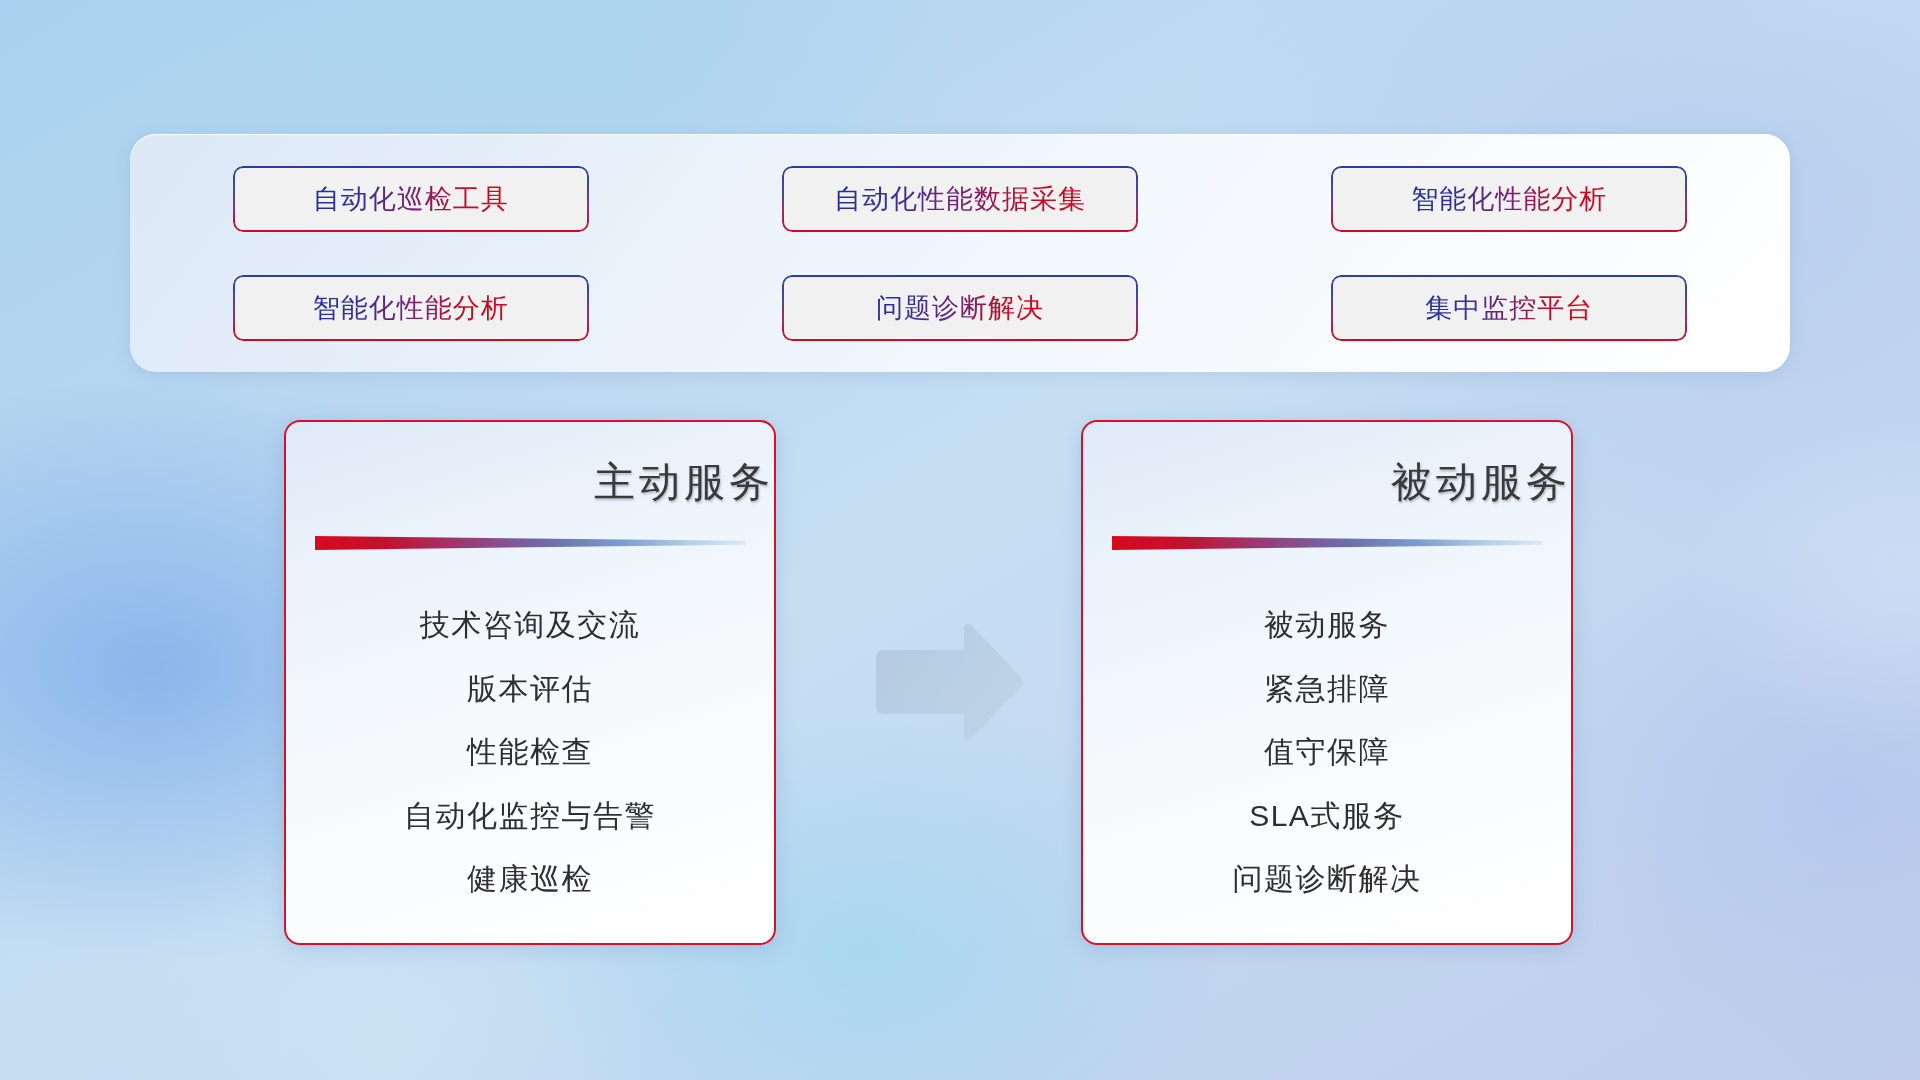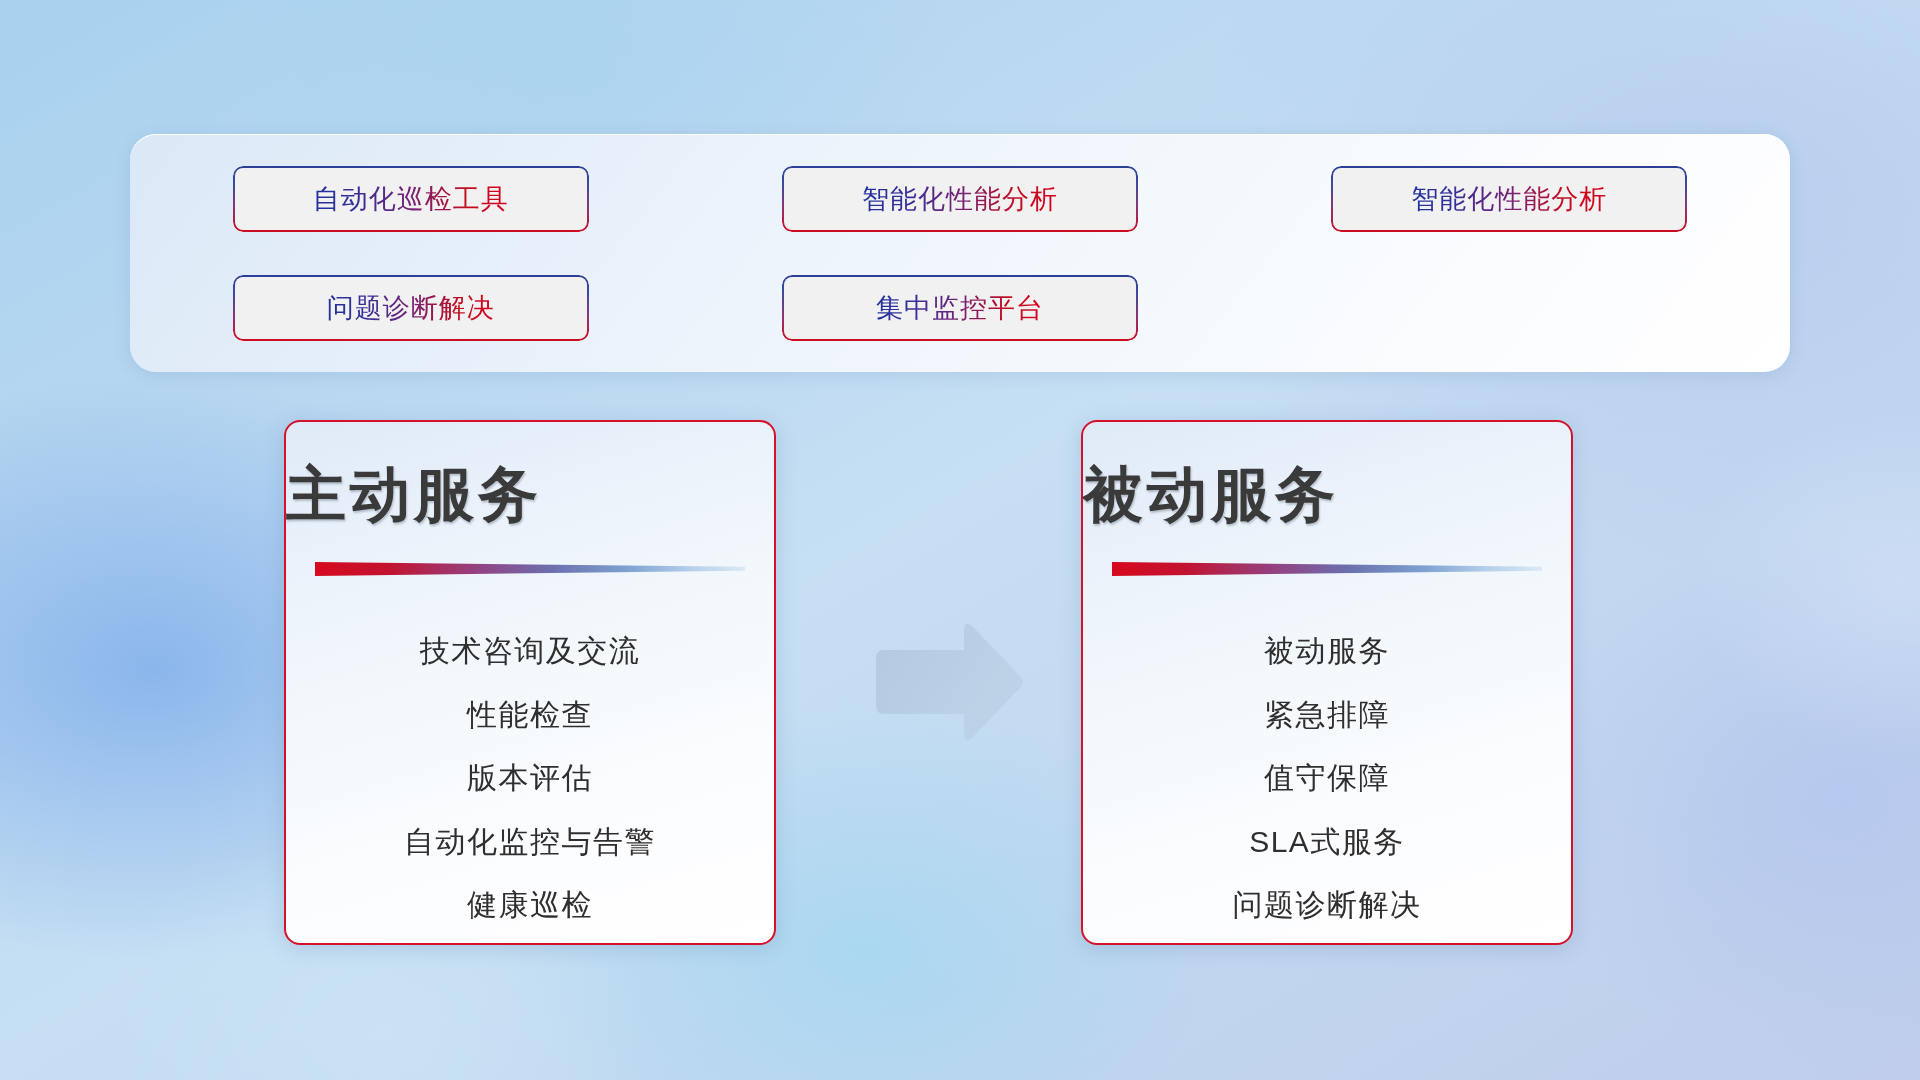--- a/index.html
+++ b/index.html
@@ -109,23 +109,23 @@
     border: 2px solid #d6122a;
     background: linear-gradient(163deg, #dfeaf7 0%, #e9f1fa 20%, #f3f8fc 46%, #fbfcfe 72%, #ffffff 100%);
     box-shadow: 0 4px 20px rgba(80,115,165,0.22);
     box-sizing: border-box;
     overflow: hidden;
   }
   #card-active { left: 284px; }
   #card-passive { left: 1081px; }
 
   .card-title {
-    text-align: left;
-    font-size: 60px;
-    font-weight: bold;
+    text-align: right;
+    font-size: 41px;
+    font-weight: normal;
     color: #3a3a3a;
     letter-spacing: 4px;
     margin-top: 33px;
     text-shadow: 1px 2px 2px rgba(120,130,145,0.45);
   }
   .card-divider {
     width: 430px;
     height: 14px;
     margin: 26px auto 0 auto;
     background: linear-gradient(90deg, #d60a1e 0%, #c21230 17%, #95407f 37%, #6c6fae 55%, #7d9fd0 72%, #b5cfe9 87%, #dce9f5 100%);
@@ -161,20 +161,23 @@
 <div id="bg-root"></div>
 <div id="bg-sheen"></div>
 
 <div id="top-panel">
   <div id="tag-grid">
 
     <div class="tag">
       <span class="tag-label">自动化巡检工具</span>
     </div>
 
+    <div class="tag">
+      <span class="tag-label">自动化性能数据采集</span>
+    </div>
 
     <div class="tag">
       <span class="tag-label">智能化性能分析</span>
     </div>
 
     <div class="tag">
       <span class="tag-label">智能化性能分析</span>
     </div>
 
     <div class="tag">
@@ -186,22 +189,22 @@
     </div>
 
   </div>
 </div>
 
 <div class="card" id="card-active">
   <div class="card-title">主动服务</div>
   <div class="card-divider"></div>
   <ul class="card-list">
     <li>技术咨询及交流</li>
+    <li>版本评估</li>
     <li>性能检查</li>
-    <li>版本评估</li>
     <li>自动化监控与告警</li>
     <li>健康巡检</li>
   </ul>
 </div>
 
 <div id="flow-arrow">
   <svg width="160" height="130" viewBox="0 0 160 130" xmlns="http://www.w3.org/2000/svg">
     <defs>
       <linearGradient id="arrGrad" x1="0" y1="0" x2="1" y2="0.6">
         <stop offset="0%" stop-color="#9fb6cb" stop-opacity="0.50"></stop>

